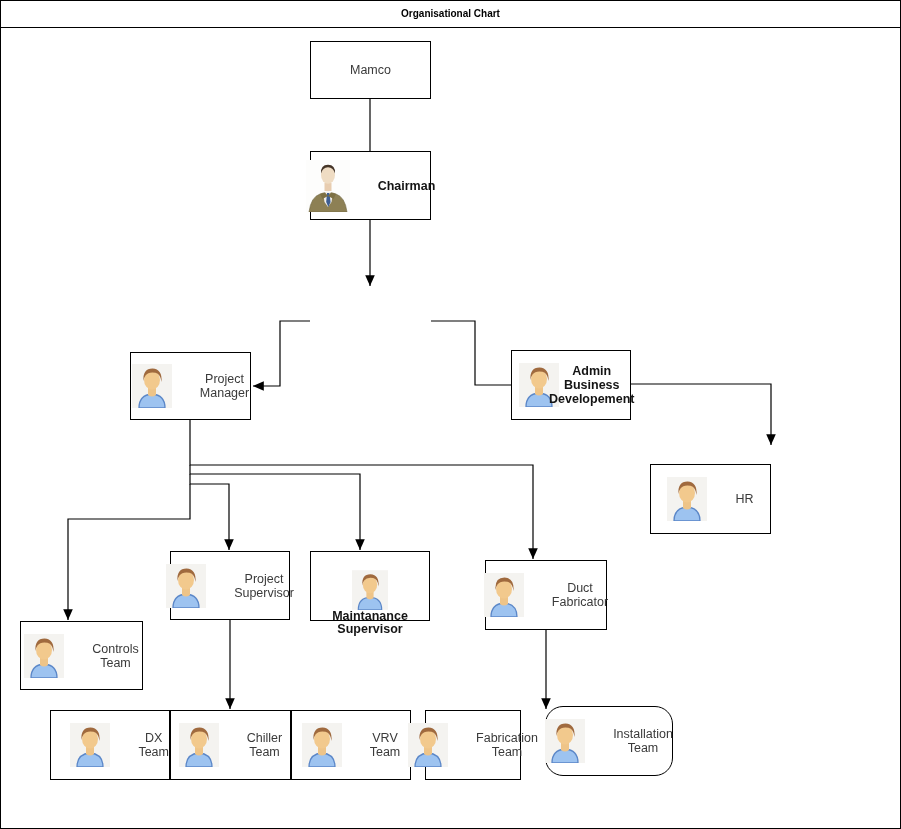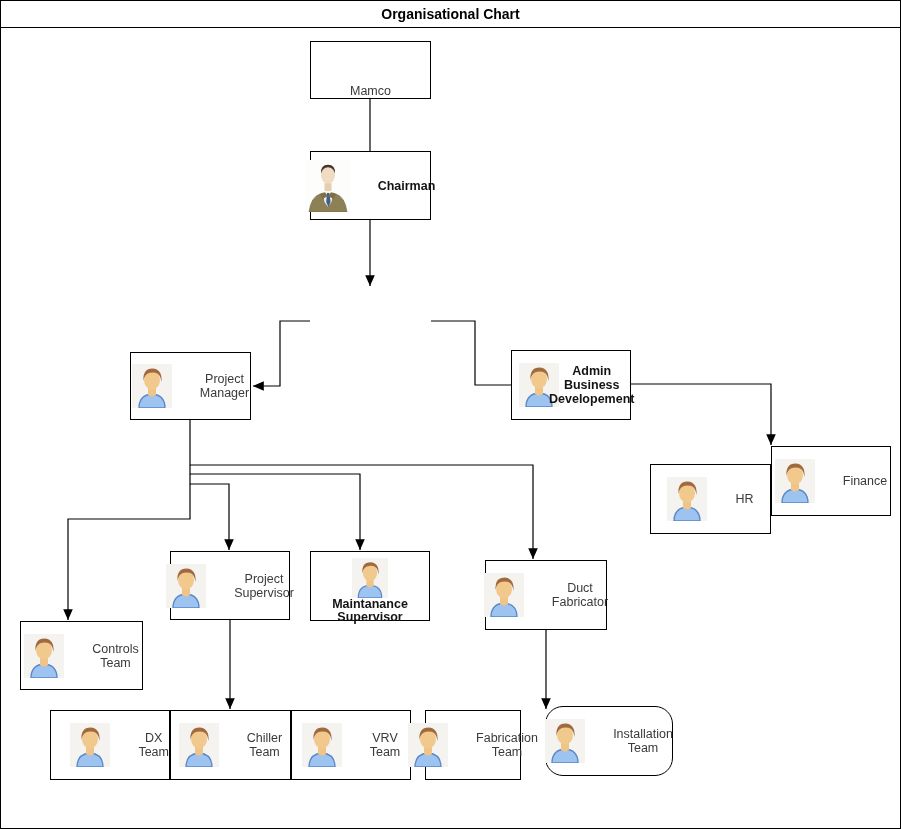--- a/index.html
+++ b/index.html
@@ -5,35 +5,35 @@
   html,body{margin:0;padding:0;}
   body{
     width:901px;height:829px;position:relative;background:#ffffff;
     font-family:"Liberation Sans",sans-serif;overflow:hidden;
   }
   .frame{position:absolute;left:0;top:0;right:0;bottom:0;border:1px solid #000;box-sizing:border-box;pointer-events:none;}
   .titlebar{
     position:absolute;left:0;top:0;width:100%;height:28px;box-sizing:border-box;
     border-bottom:1px solid #000;display:flex;align-items:center;justify-content:center;
   }
-  .titlebar .title-text{font-size:14px;font-weight:bold;color:#000;}
+  .titlebar .title-text{font-size:10px;font-weight:bold;color:#000;}
   #chart{position:absolute;left:0;top:0;width:901px;height:829px;}
   svg.connectors{position:absolute;left:0;top:0;}
   .node{
     position:absolute;background:#fff;border:1px solid #000;box-sizing:border-box;
     display:flex;align-items:center;justify-content:center;gap:28px;
     font-size:12.5px;line-height:14px;color:#3a3a3a;
   }
   .node .label{text-align:center;}
   .node.bold{font-weight:bold;color:#141414;}
   .node .icon{flex:0 0 auto;display:block;line-height:0;}
-  .node.center{gap:0;align-items:flex-end;}
+  .node.center{gap:0;}
   .node.tight{justify-content:flex-start;padding-left:7px;gap:16px;}
   .node.tight .label{flex:1 1 auto;margin-left:-26px;}
-  .node.icon-top{flex-direction:column;justify-content:flex-start;gap:0;padding-top:6px;line-height:13px;}
+  .node.icon-top{flex-direction:column;justify-content:flex-start;gap:0;padding-top:18px;line-height:13px;}
 </style>
 </head>
 <body>
 
 <div id="chart">
     <svg width="901" height="829" class="connectors">
       <defs>
         <marker id="arrow" markerWidth="10" markerHeight="9" refX="9" refY="4" orient="auto">
           <path d="M0,0 L9,4 L0,8 Z" fill="#000000"></path>
         </marker>
@@ -103,32 +103,20 @@
     <rect width="40" height="44" fill="#f4f3f0"></rect>
     <path d="M7 44 Q7 31 20 30 Q33 31 33 44 Z" fill="#9dc3f0" stroke="#5b87c8" stroke-width="1.3"></path>
     <path d="M16 24 h8 v7 q-4 3 -8 0 Z" fill="#eec488"></path>
     <ellipse cx="20" cy="16" rx="8" ry="9.5" fill="#f2c98d"></ellipse>
     <path d="M11.5 17 Q10.5 4.5 20.5 4.5 Q30.5 5 29.5 18 Q28.5 10 23.5 8.8 Q16.5 7.5 13.5 11.5 Q12 13.5 11.5 17 Z" fill="#a06a3e"></path>
   </svg></span>
       <div class="label">
         <div>HR</div>
       </div>
     </div>
-    <div class="node" style="left: 771px; top: 446px; width: 120px; height: 70px;">
-      <span class="icon"><svg width="40" height="44" viewBox="0 0 40 44">
-    <rect width="40" height="44" fill="#f4f3f0"></rect>
-    <path d="M7 44 Q7 31 20 30 Q33 31 33 44 Z" fill="#9dc3f0" stroke="#5b87c8" stroke-width="1.3"></path>
-    <path d="M16 24 h8 v7 q-4 3 -8 0 Z" fill="#eec488"></path>
-    <ellipse cx="20" cy="16" rx="8" ry="9.5" fill="#f2c98d"></ellipse>
-    <path d="M11.5 17 Q10.5 4.5 20.5 4.5 Q30.5 5 29.5 18 Q28.5 10 23.5 8.8 Q16.5 7.5 13.5 11.5 Q12 13.5 11.5 17 Z" fill="#a06a3e"></path>
-  </svg></span>
-      <div class="label">
-        <div>Finance</div>
-      </div>
-    </div>
     <div class="node" style="left: 170px; top: 551px; width: 120px; height: 69px;">
       <span class="icon"><svg width="40" height="44" viewBox="0 0 40 44">
     <rect width="40" height="44" fill="#f4f3f0"></rect>
     <path d="M7 44 Q7 31 20 30 Q33 31 33 44 Z" fill="#9dc3f0" stroke="#5b87c8" stroke-width="1.3"></path>
     <path d="M16 24 h8 v7 q-4 3 -8 0 Z" fill="#eec488"></path>
     <ellipse cx="20" cy="16" rx="8" ry="9.5" fill="#f2c98d"></ellipse>
     <path d="M11.5 17 Q10.5 4.5 20.5 4.5 Q30.5 5 29.5 18 Q28.5 10 23.5 8.8 Q16.5 7.5 13.5 11.5 Q12 13.5 11.5 17 Z" fill="#a06a3e"></path>
   </svg></span>
       <div class="label">
         <div>Project</div>

